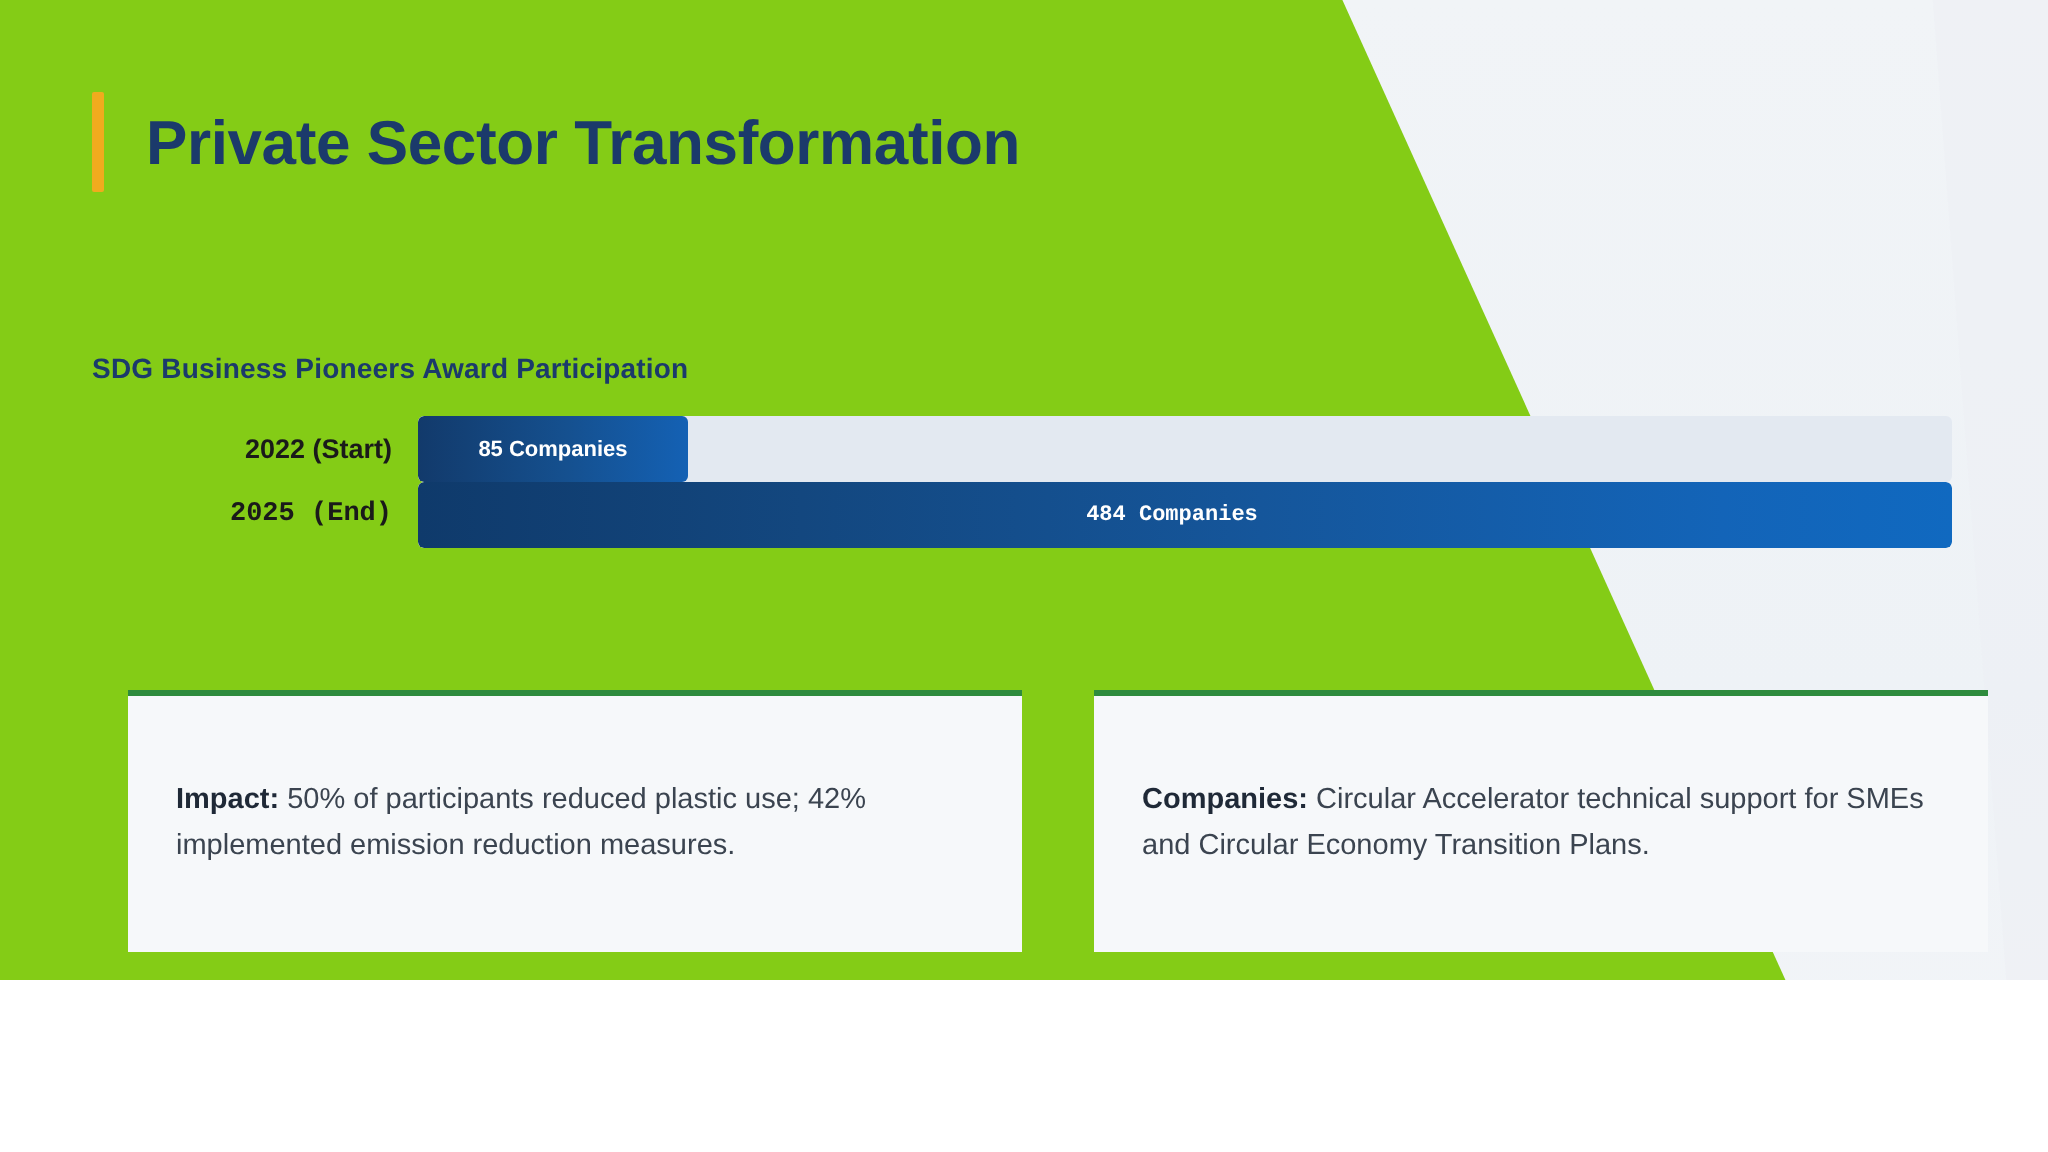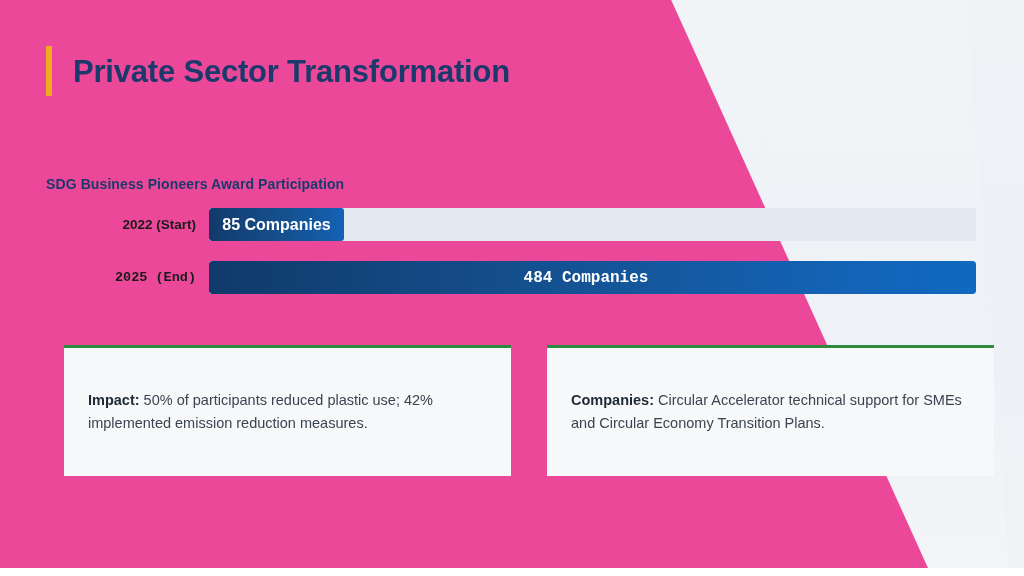--- a/index.html
+++ b/index.html
@@ -10,22 +10,22 @@
     width: 1024px;
     height: 576px;
     background: #ffffff;
     font-family: "Liberation Sans", sans-serif;
     overflow: hidden;
   }
 
   #slide {
     position: relative;
     width: 1024px;
-    height: 568px;
-    background: #ec4899;
+    height: 490px;
+    background: #84cc16;
     overflow: hidden;
   }
 
   
   .bg-wedge {
     position: absolute;
     top: 0;
     right: 0;
     width: 420px;
     height: 576px;
@@ -85,21 +85,20 @@
   .chart {
     position: absolute;
     left: 46px;
     top: 208px;
     width: 930px;
   }
   .bar-row {
     display: flex;
     align-items: center;
     height: 33px;
-    margin-bottom: 20px;
   }
   .bar-row:last-child { margin-bottom: 0; font-family: Liberation Mono, monospace; }
 
   .bar-label {
     width: 163px;
     flex: none;
     text-align: right;
     padding-right: 13px;
     box-sizing: border-box;
     font-size: 13.5px;
@@ -129,21 +128,21 @@
   .bar-fill.short {
     background: linear-gradient(90deg, #123a6b 0%, #15508f 55%, #1461b4 100%);
     justify-content: center;
   }
   .bar-fill.long {
     background: linear-gradient(90deg, #0f3a6b 0%, #13477f 25%, #15569b 55%, #1364b8 85%, #1069c0 100%);
     justify-content: center;
     padding-right: 13px;
   }
   .bar-value {
-    font-size: 16px;
+    font-size: 11px;
     font-weight: 700;
     color: #ffffff;
     white-space: nowrap;
   }
 
   
   .cards {
     position: absolute;
     left: 64px;
     top: 345px;

